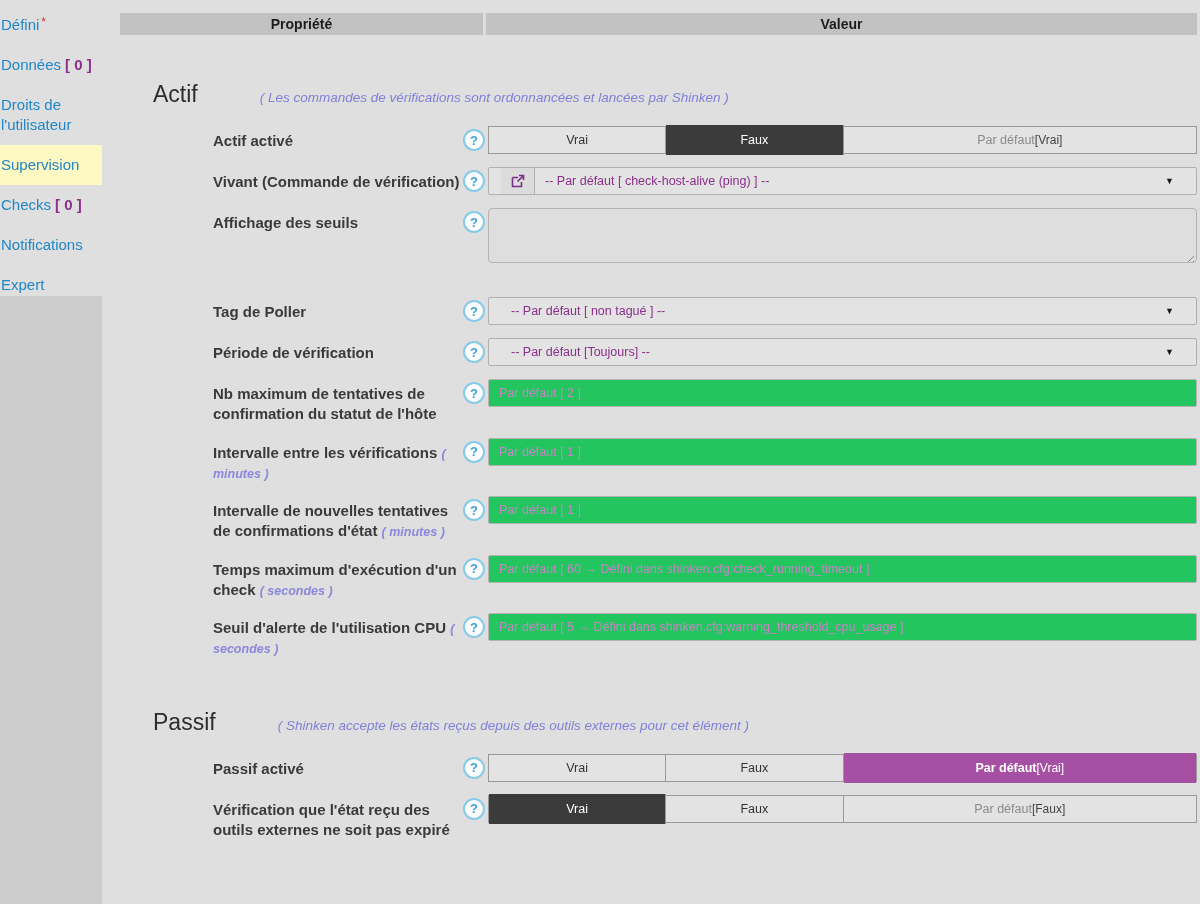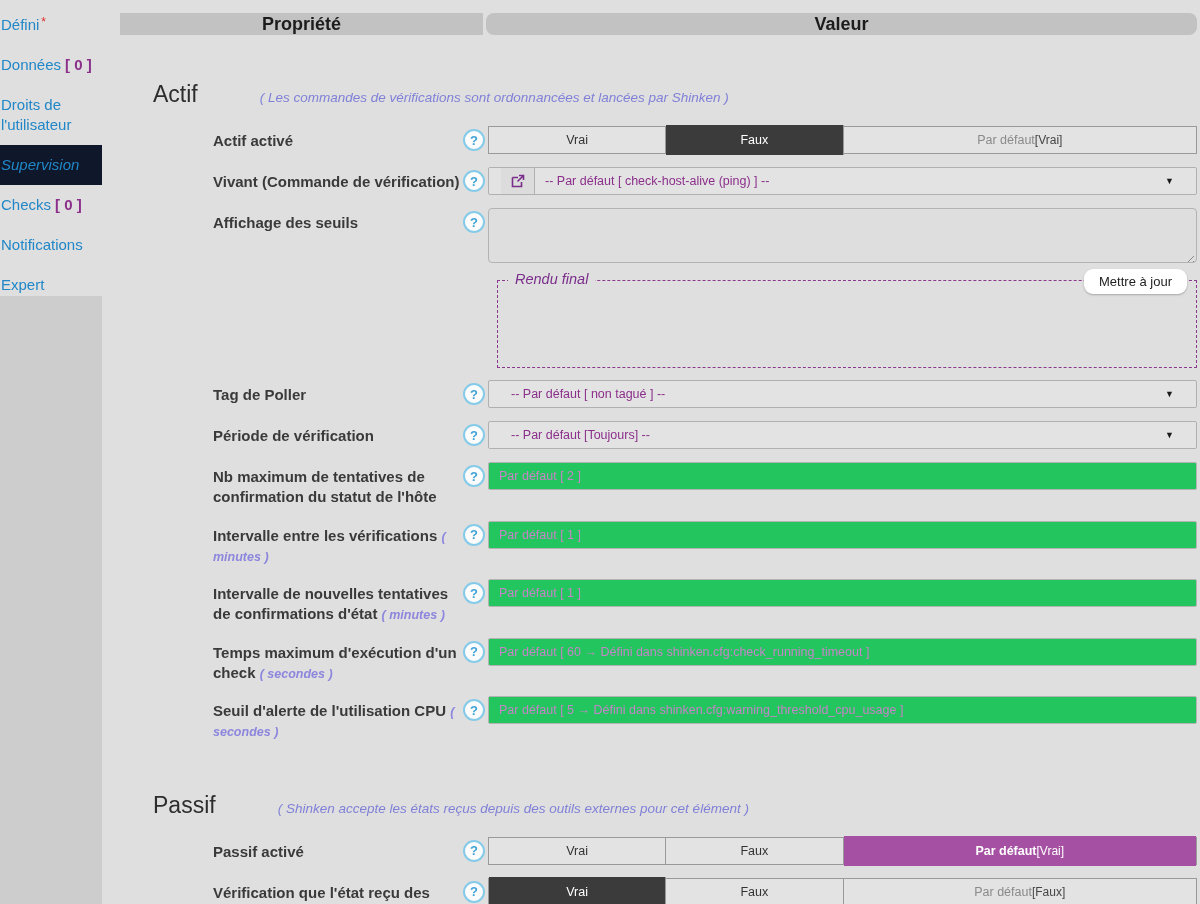--- a/index.html
+++ b/index.html
@@ -14,35 +14,35 @@
 
   
   .sidebar { position:absolute; left:0; top:0; width:102px; padding-top:5px; }
   .side-item {
     padding: 10px 2px 10px 1px;
     font-size: 15px;
     color: #2187c8;
     line-height: 1.33;
     cursor: pointer;
   }
-  .side-item.selected { background:#0f172a;font-style:italic; }
+  .side-item.selected { background:#fef9c3; }
   .req-star { color:#e03030; font-size:12px; vertical-align:4px; margin-left:2px; }
   .side-badge { color:#8b2f8b; font-weight:bold; margin-left:4px; }
   .side-rest { position:absolute; top:296px; left:0; width:102px; height:608px; background:#cdcdcd; }
 
   
   .content { position:absolute; left:120px; top:0; right:0; padding-right:3px; }
 
   .thead { margin-top:13px; display:flex; gap:3px; }
   .thcell {
     background:#c2c2c2; height:22px; display:flex; align-items:center; justify-content:center;
-    font-size:18px; font-weight:bold; color:#1c1c1c;
+    font-size:14px; font-weight:bold; color:#1c1c1c;
   }
   .thcell.prop { width:363px; }
-  .thcell.val  { flex:1;border-radius:8px; }
+  .thcell.val  { flex:1; }
 
   .section-head { display:flex; align-items:baseline; padding-left:33px; margin-top:46px;gap:44px; }
   .section-title { font-size:23px; color:#2d2d2d; }
   .section-sub { margin-left:18px; font-size:13.5px; font-style:italic; color:#8080d8; }
 
   .rows { margin-top:18px; }
   .frow { display:flex; align-items:flex-start; margin-bottom:13px; }
   .flabel {
     margin-left:93px; width:250px; font-size:15px; color:#3a3a3a;
     padding-top:5px; line-height:1.35;font-weight:bold;
@@ -221,26 +221,20 @@
         <div class="ta-wrap">
           <textarea class="ftextarea" value="" style=""></textarea>
           <div class="resize-handle"></div>
         </div>
       </div>
     </div>
 
     <div class="frow render-row">
       <div class="flabel"></div>
       <div class="fhelp"></div>
-      <div class="fctrl">
-        <div class="render-box">
-          <span class="render-legend">Rendu final</span>
-          <button class="update-btn">Mettre à jour</button>
-        </div>
-      </div>
     </div>
 
     <div class="frow">
       <div class="flabel">Tag de Poller</div>
       <div class="fhelp">
           <div class="help-icon">
             <span>?</span>
           </div>
         </div>
       <div class="fctrl">

